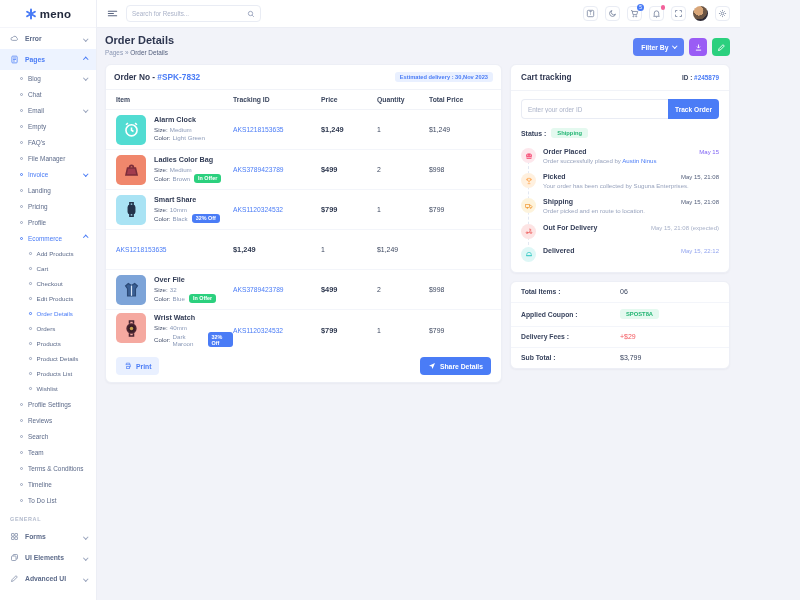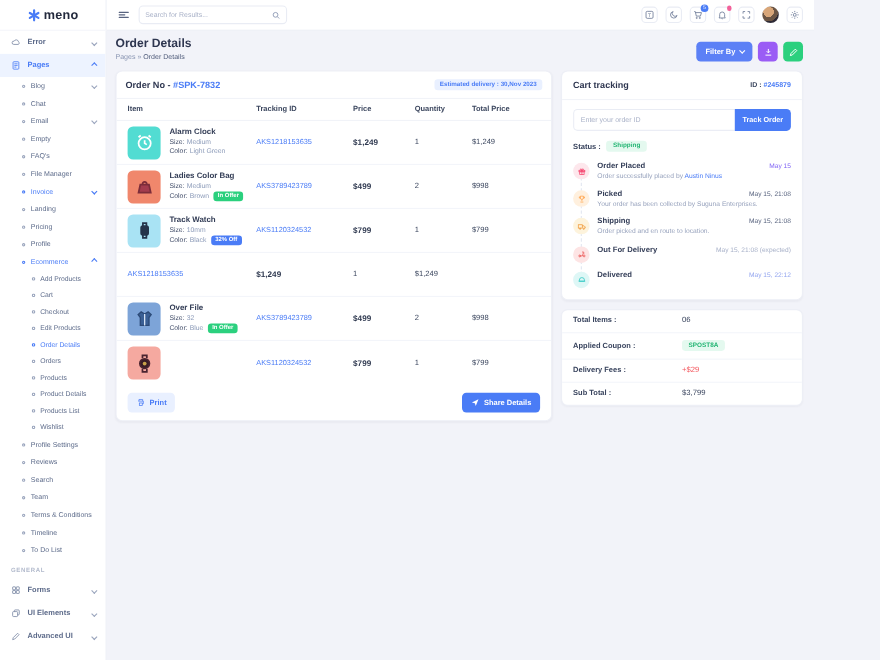--- a/index.html
+++ b/index.html
@@ -452,21 +452,21 @@
 
           <div class="tgrid trow">
             <div class="item-cell">
               <div class="pimg" style="background:#a9e3f4">
                 <svg viewBox="0 0 24 24" width="19" height="19" fill="none" stroke="#24344b" stroke-width="2">
                     <rect x="8" y="7" width="8" height="10" rx="2" fill="#24344b"></rect>
                     <path d="M10 7V3.5h4V7M10 17v3.5h4V17"></path>
                   </svg>
               </div>
               <div class="pinfo">
-                <div class="pname">Track Watch</div>
+                <div class="pname">Smart Share</div>
                 <div class="pline">
                     <span>Size:</span>
                     <span class="pval">10mm</span>
                   </div>
                 <div class="pline">
                     <span>Color:</span>
                     <span class="pval">Black</span>
                     <span class="pbadge blue">32% Off</span>
                   </div>
               </div>
@@ -512,20 +512,32 @@
           </div>
 
           <div class="tgrid trow" style="border-bottom:none">
             <div class="item-cell">
               <div class="pimg" style="background:#f5a9a0">
                 <svg viewBox="0 0 24 24" width="19" height="19" fill="none" stroke="#4a2430" stroke-width="2">
                     <circle cx="12" cy="12" r="5.5" fill="#3a1d26"></circle>
                     <circle cx="12" cy="12" r="2.2" fill="#c9a24b" stroke="none"></circle>
                     <path d="M9.5 6V2.5h5V6M9.5 18v3.5h5V18"></path>
                   </svg>
+              </div>
+              <div class="pinfo">
+                <div class="pname">Wrist Watch</div>
+                <div class="pline">
+                    <span>Size:</span>
+                    <span class="pval">40mm</span>
+                  </div>
+                <div class="pline">
+                    <span>Color:</span>
+                    <span class="pval">Dark Maroon</span>
+                    <span class="pbadge blue">32% Off</span>
+                  </div>
               </div>
             </div>
             <span class="tid">AKS1120324532</span>
             <span class="price">$799</span>
             <span class="qty">1</span>
             <span class="total">$799</span>
           </div>
 
           <div class="card-foot">
             <button class="btn-print">

